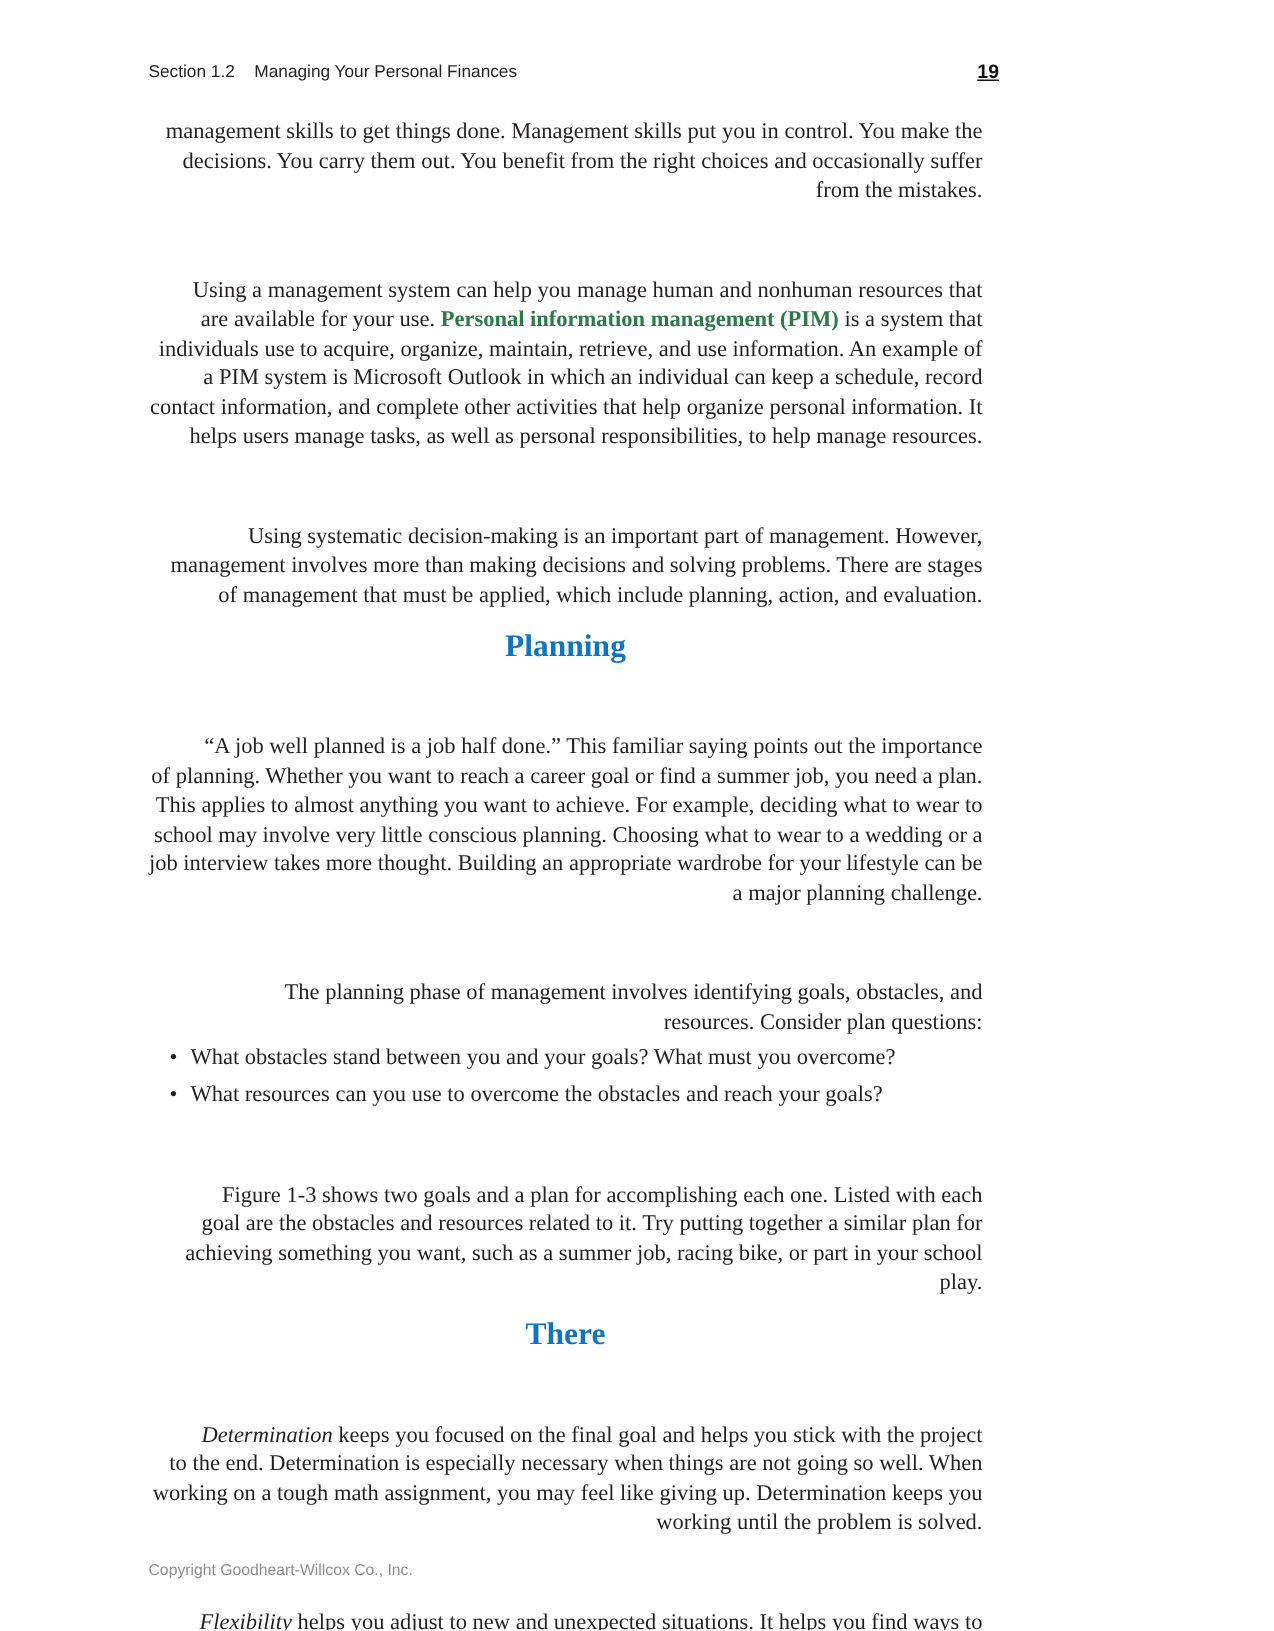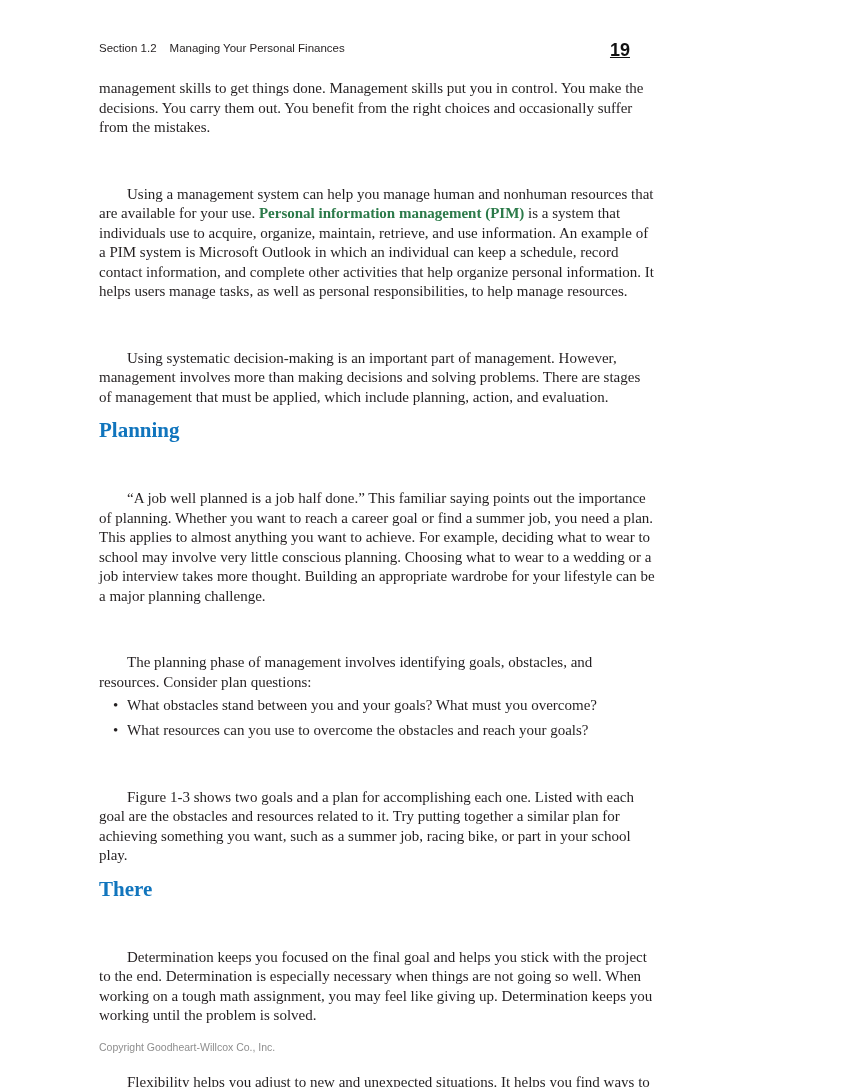--- a/index.html
+++ b/index.html
@@ -7,74 +7,78 @@
     padding: 0;
     background: #ffffff;
   }
   .page {
     position: relative;
     width: 679px;
     height: 1087px;
     background: #ffffff;
     overflow: hidden;
     color: var(--body-text, #231f20);
+    padding-left: 36px;
   }
   .running-head {
     position: absolute;
     left: 99px;
     top: 42px;
     font-family: "Liberation Sans", sans-serif;
     font-size: 11.5px;
     color: #231f20;
     white-space: nowrap;
   }
   .running-head .section-label {
     margin-right: 13px;
   }
   .page-number {
     position: absolute;
     top: 40px;
     right: 49px;
     font-family: "Liberation Sans", sans-serif;
-    font-size: 18px;
+    font-size: 13px;
     font-weight: bold;
     color: #111111;
     text-decoration: underline;
   }
   .content {
     position: absolute;
     left: 99px;
     top: 79px;
     width: 556px;
     font-family: "Liberation Serif", serif;
     font-size: 15px;
     line-height: 19.5px;
     color: var(--body-text, #231f20);
     text-align: left;
   }
   .para {
     margin: 0;
+    text-align: right;
   }
   .para.indent {
     text-indent: 28px;
     margin-top: 47px;
   }
   .heading {
     font-family: "Liberation Serif", serif;
     font-size: 21px;
     line-height: 24px;
     font-weight: bold;
     color: var(--heading-blue, #1175bd);
     margin: 11px 0 8px 0;
+    text-align: center;
   }
   .term {
     color: var(--term-green, #2b7a49);
     font-weight: bold;
   }
   .italic {
+    font-style: italic;
   }
   .bullets {
     list-style: none;
     margin: 4px 0 4px 0;
     padding: 0;
   }
   .bullets li {
     position: relative;
     padding-left: 28px;
     margin-bottom: 5.5px;

